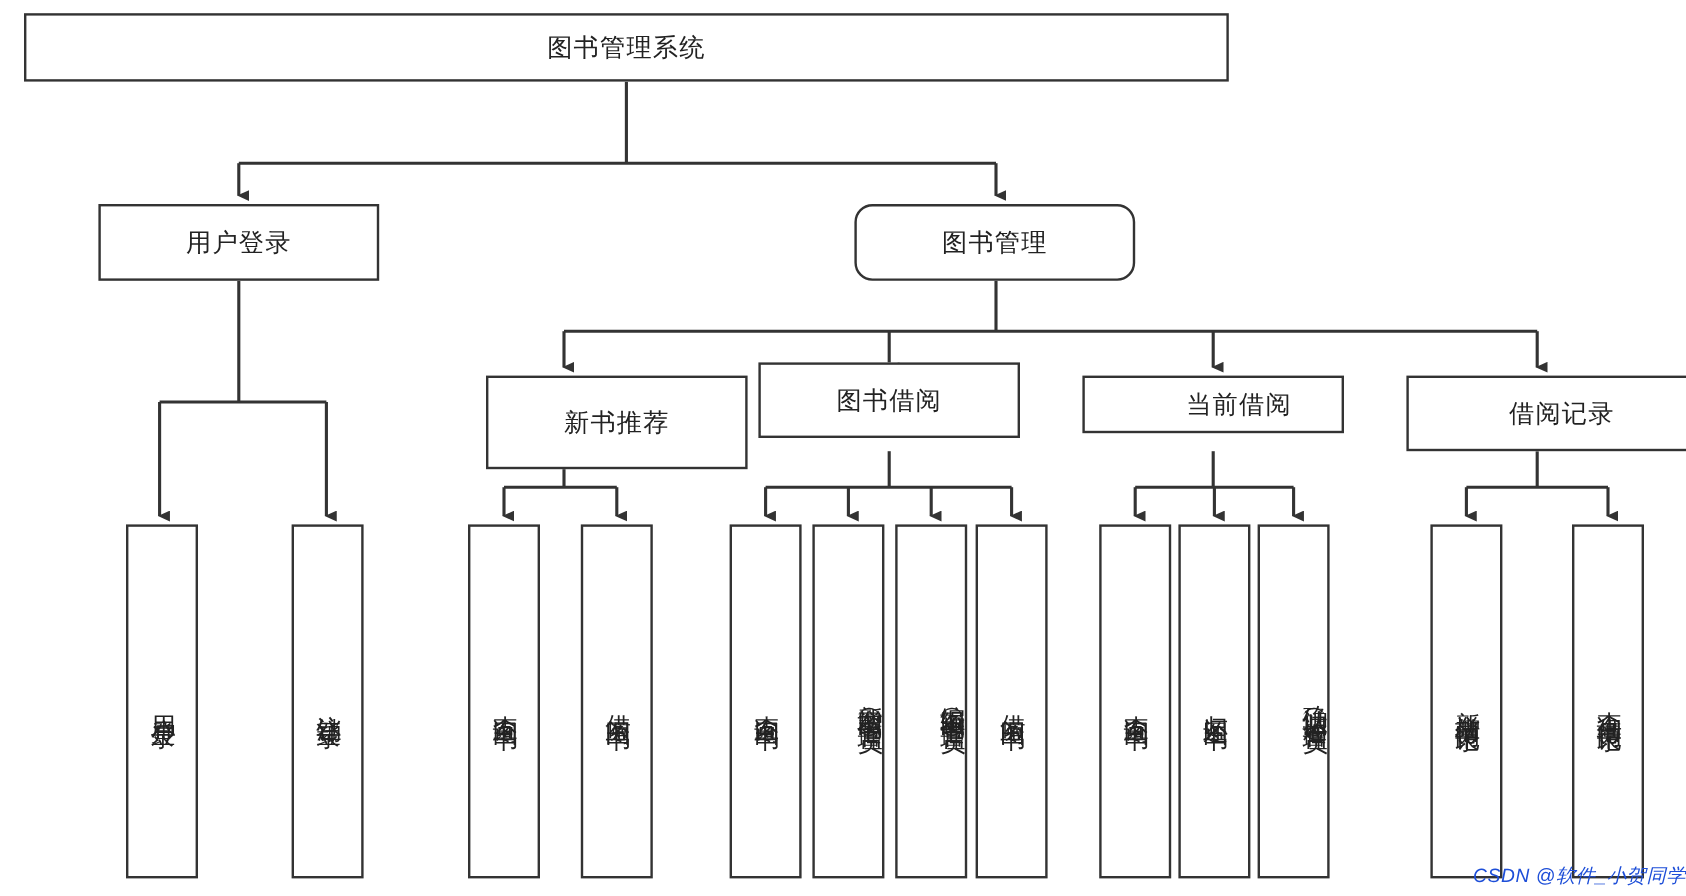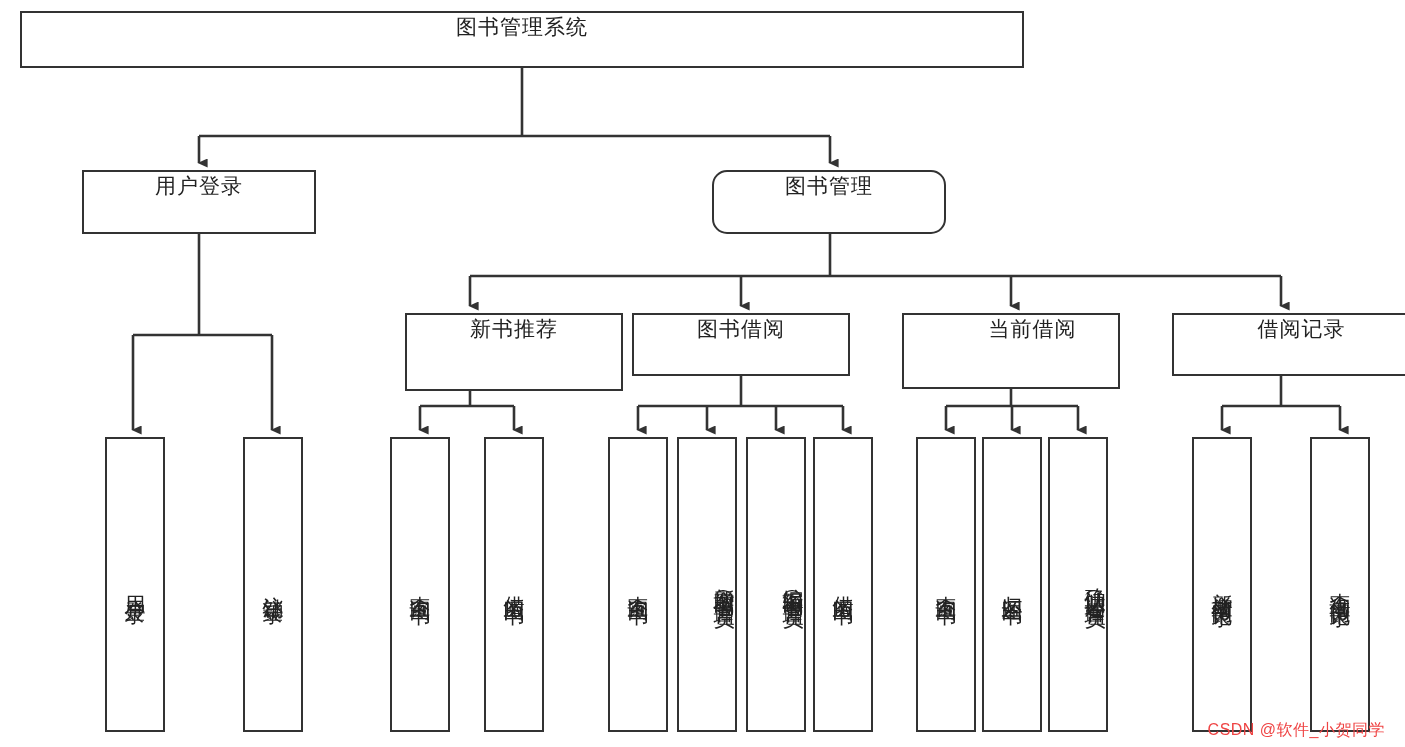--- a/index.html
+++ b/index.html
@@ -24,21 +24,21 @@
     width: 1405px;
     height: 747px;
     pointer-events: none;
   }
   .node {
     position: absolute;
     box-sizing: border-box;
     background: #ffffff;
     border: 2px solid #333333;
     display: flex;
-    align-items: flex-start;
+    align-items: center;
     justify-content: center;
     color: #222222;
     text-align: center;
   }
   .node.h {
     font-size: 21px;
     letter-spacing: 1px;
   }
   .node.v {
     font-size: 21px;
@@ -53,26 +53,27 @@
   }
   .node.v.topalign {
     align-items: flex-start;
   }
   .node-label {
     display: block;
     white-space: pre-line;
   }
   .watermark {
     position: absolute;
-    right: 20px;
+    right: 0;
     bottom: 6px;
     font-size: 16px;
-    color: #ef4444;
+    color: #1d4ed8;
     letter-spacing: 0.5px;
     white-space: nowrap;
+    font-style: italic;
   }
 </style>
 </head>
 <body>
 
 <div id="canvas">
 
   <svg class="lines" viewBox="0 0 1405 747">
     <defs>
       <marker id="arrow" markerWidth="11" markerHeight="11" refX="4.5" refY="8.6" orient="auto" markerUnits="userSpaceOnUse">
@@ -133,24 +134,24 @@
   <div class="node h" style="left:82px; top:170px; width:234px; height:64px;">
     <span class="node-label">用户登录</span>
   </div>
   <div class="node h" style="left:712px; top:170px; width:234px; height:64px;border-radius:15px;">
     <span class="node-label">图书管理</span>
   </div>
 
   <div class="node h" style="left:361px; top:313px; width:218px; height:78px;margin-left:44px;">
     <span class="node-label">新书推荐</span>
   </div>
-  <div class="node h" style="left:632px; top:313px; width:218px; height:63px;">
+  <div class="node h" style="left:632px; top:302px; width:218px; height:63px;">
     <span class="node-label">图书借阅</span>
   </div>
-  <div class="node h" style="left:902px; top:313px; width:218px; height:76px;padding-left:43px;">
+  <div class="node h" style="left:902px; top:313px; width:218px; height:48px;padding-left:43px;">
     <span class="node-label">当前借阅</span>
   </div>
   <div class="node h" style="left:1172px; top:313px; width:259px; height:63px;">
     <span class="node-label">借阅记录</span>
   </div>
 
   <div class="node v" style="left:105px; top:437px; width:60px; height:295px; align-items:center;">
     <span class="node-label">用户登录</span>
   </div>
   <div class="node v" style="left:243px; top:437px; width:60px; height:295px; align-items:center;">

